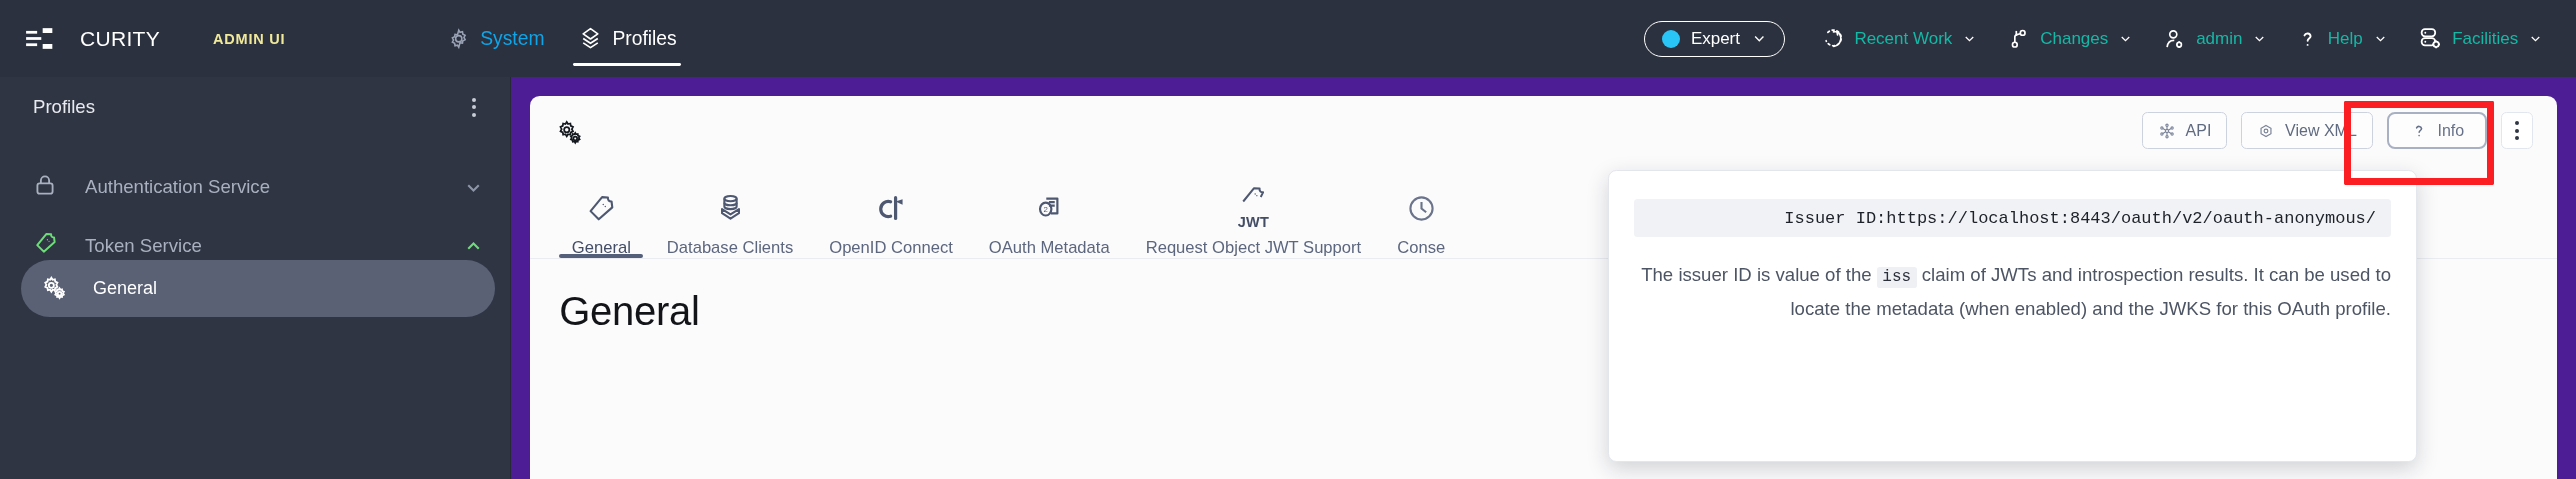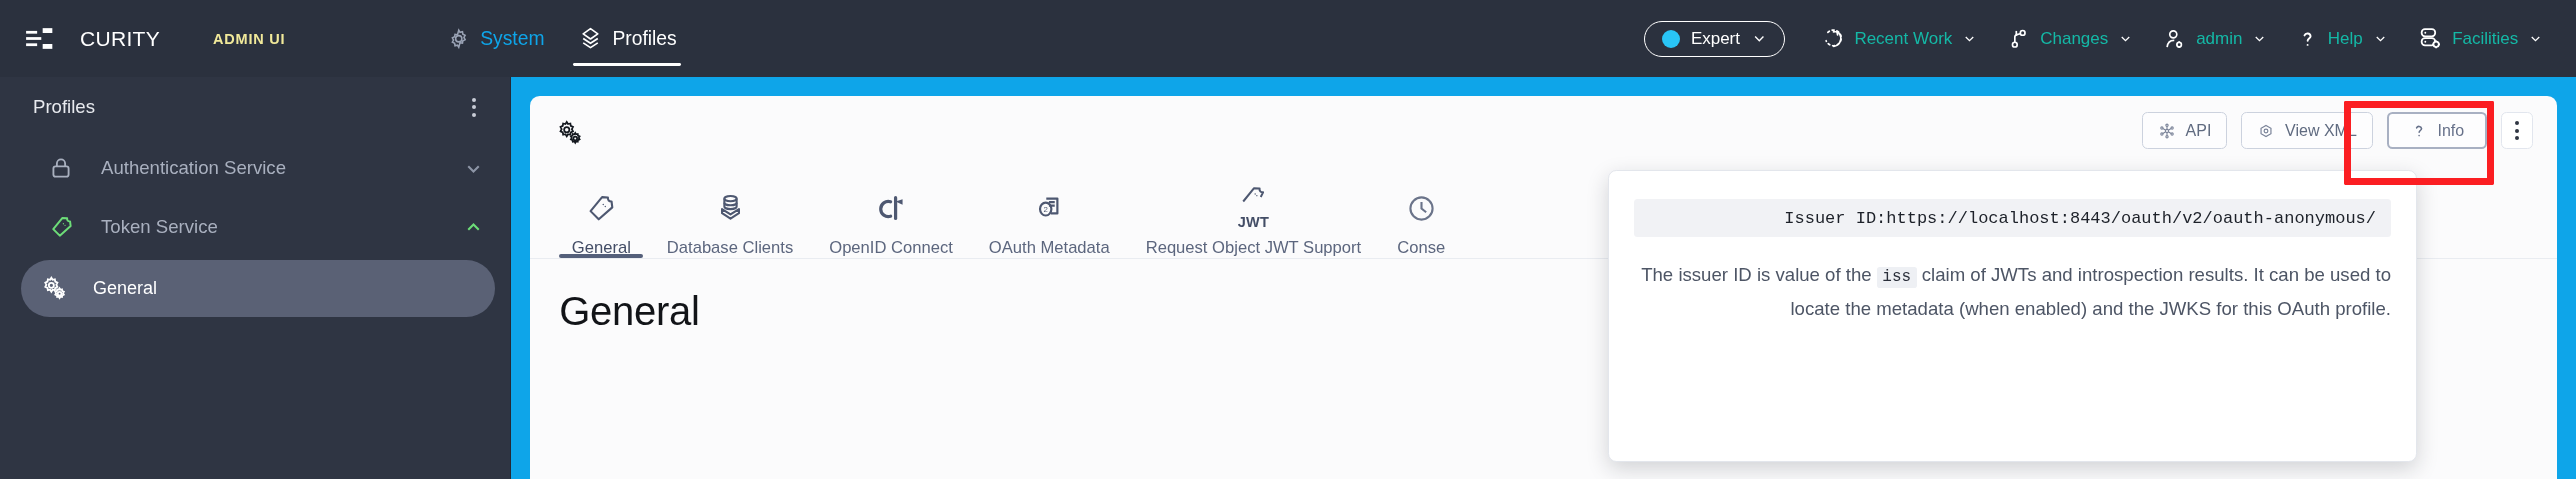--- a/index.html
+++ b/index.html
@@ -127,22 +127,22 @@
     font-size: 18.6px;
   }
   .kebab {
     display: flex; flex-direction: column; gap: 3.5px;
     padding: 5.5px 8.3px; cursor: pointer;
   }
   .kebab i { width: 4.1px; height: 4.1px; border-radius: 50%; background: #c8ccd6; display: block; }
 
   .nav-group {
     display: flex;
-    align-items: center;
-    padding: 0 26px 0 48px;
+    align-items: flex-end;
+    padding: 0 26px 0 32px;
     height: 59px;
     cursor: pointer;
   }
   .nav-group .ico { width: 35px; display: flex; align-items: center; }
   .nav-group .txt {
     color: #a9b0bf;
     font-size: 18.6px;
     margin-left: 18px;
     flex: 1;
   }
@@ -158,21 +158,21 @@
   .nav-sub.selected { background: #5a6175; }
   .nav-sub .ico { width: 36px; display: flex; align-items: center; }
   .nav-sub .txt { font-size: 18px; margin-left: 16.6px; color: #a9b0bf; }
   .nav-sub.selected .txt { color: #ffffff; }
 
   
   .main {
     position: absolute;
     top: 77px; left: 511px;
     width: 2065px; height: 402px;
-    background: #0ea5e9;
+    background: #4c1d95;
     padding: 19.3px 19.3px 0 19.3px;
   }
   .card {
     position: relative;
     width: 100%;
     height: 383px;
     background: #fbfbfc;
     border-radius: 9.7px 9.7px 0 0;
     overflow: hidden;
   }
@@ -517,21 +517,21 @@
 
 
         <div class="tbtn">
           <svg width="18" height="18" viewBox="0 0 24 24" fill="none" stroke="#7b8499" stroke-width="1.6">
             <path d="M12 4.6 L18.6 8.4 V15.6 L12 19.4 L5.4 15.6 V8.4 Z"></path>
             <circle cx="12" cy="12" r="2.5"></circle>
           </svg>
           <span>View XML</span>
         </div>
 
-        <div class="tbtn strong" style="padding:0 21px;">
+        <div class="tbtn strong" style="padding:0 21px;border-radius:8px;">
           <svg width="18" height="19.3" viewBox="0 0 24 24" fill="none" stroke="#67718a" stroke-width="2.1" stroke-linecap="round">
             <path d="M8.8 8.4 A3.5 3.5 0 0 1 15.4 9.1 c0 2.5-3.2 2.9-3.2 5.1"></path>
             <circle cx="12.1" cy="18.6" r="1.05" fill="#67718a" stroke="none"></circle>
           </svg>
           <span>Info</span>
         </div>
 
         <div class="tbtn-kebab">
             <i></i>
             <i></i>

